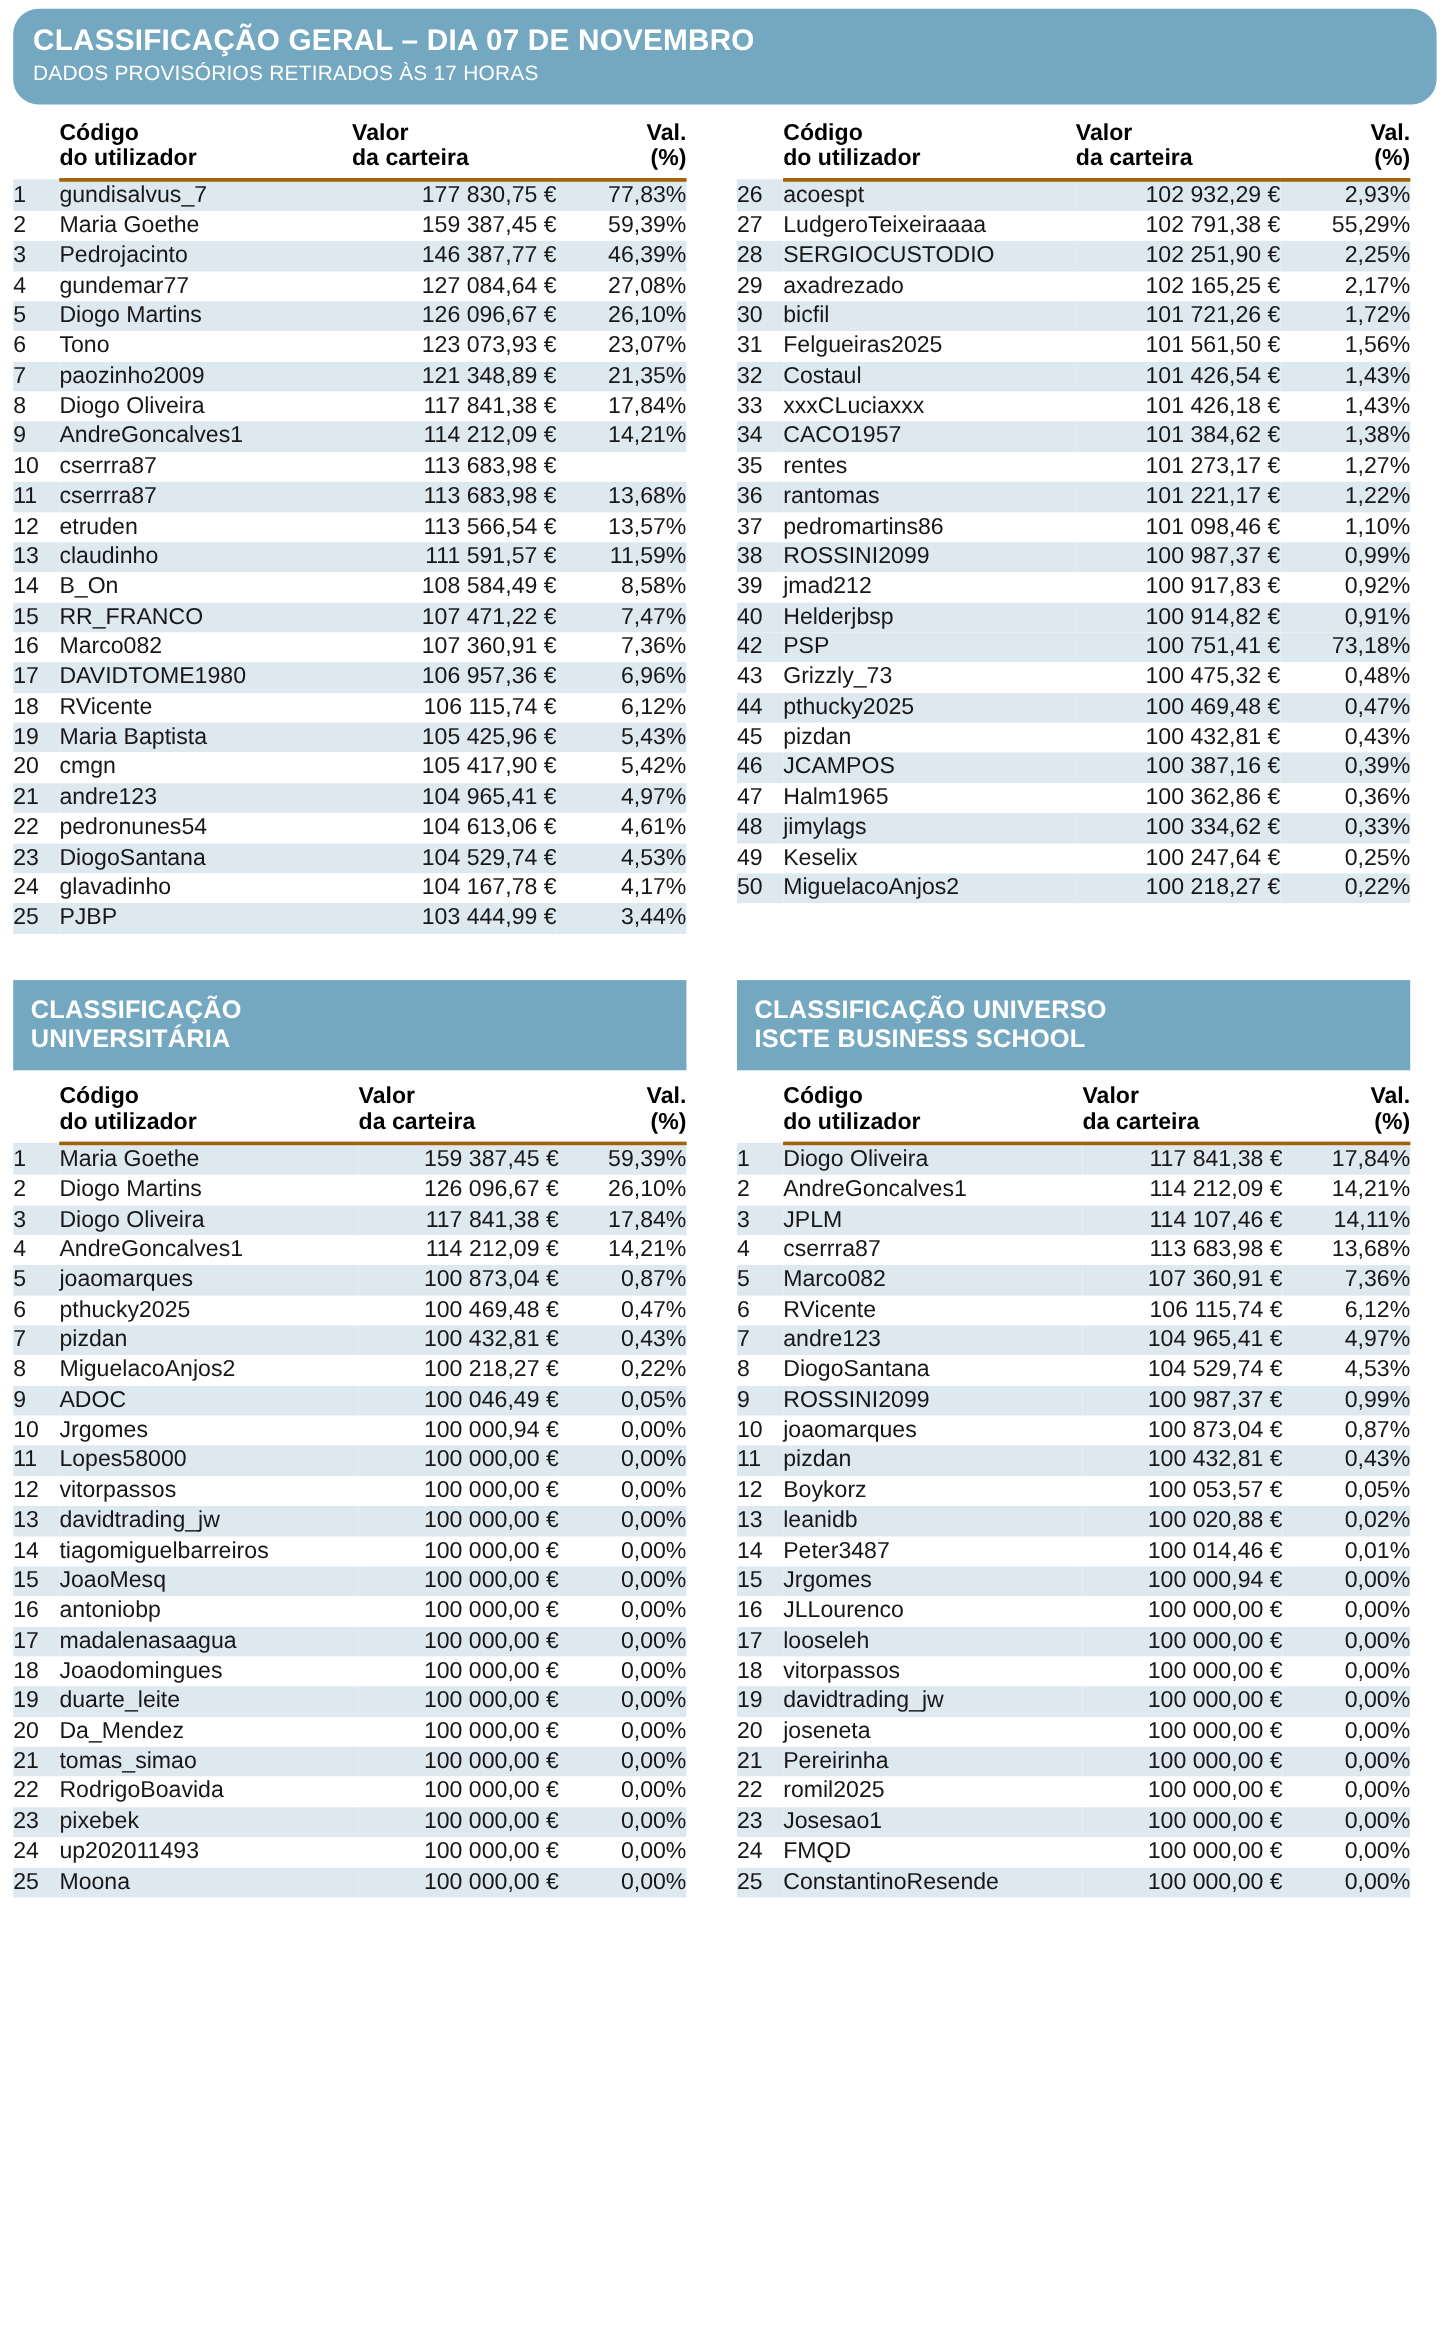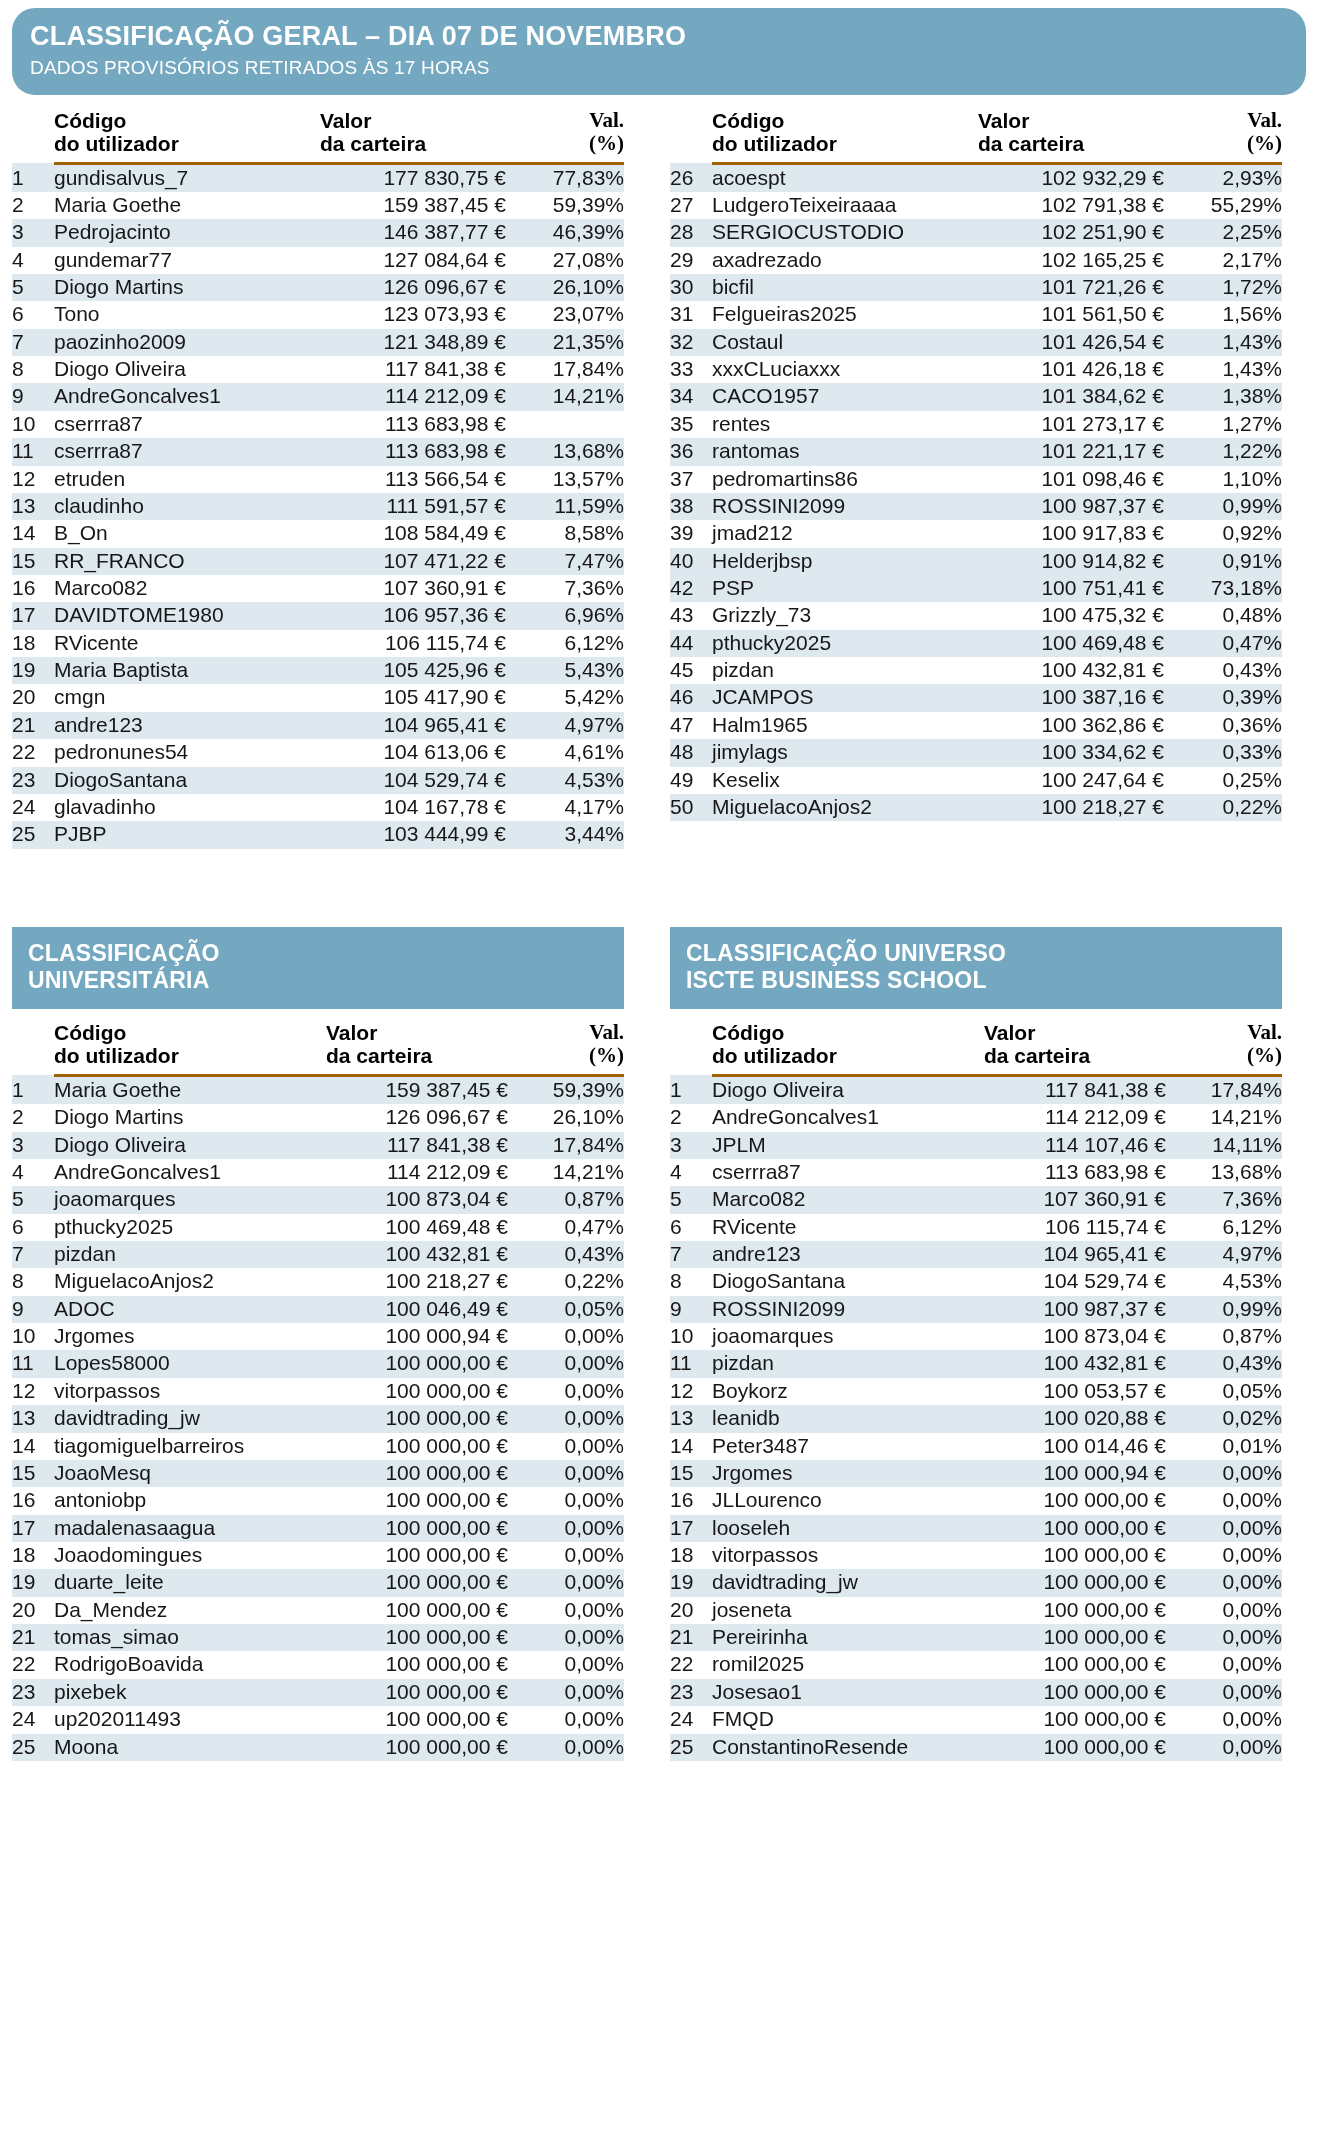--- a/index.html
+++ b/index.html
@@ -69,21 +69,21 @@
     font-weight: bold;
     color: #000000;
     padding: 0 0 6px 0;
     vertical-align: bottom;
     line-height: 1.12;
     border-bottom: 3px solid #a16207;
   }
   table.rank thead th.h-rank { border-bottom-color: transparent; }
   th.h-name { text-align: left; padding-left: 4px; }
   th.h-val  { text-align: left; }
-  th.h-pct  { text-align: right; font-family: Liberation Serif, serif; }
+  th.h-pct  { text-align: right; }
   .hdr-l1, .hdr-l2 { display: block; white-space: nowrap; }
 
   table.rank tbody td {
     font-size: 21px;
     line-height: 1.16;
     padding: 1px 0 2px 0;
     white-space: nowrap;
     color: #171717;
   }
   td.t-rank { text-align: left;  padding-left: 6px; }
@@ -92,21 +92,21 @@
   td.t-pct  { text-align: right; padding-right: 2px; }
   tbody tr.odd td { background: #dde9ef; }
   tbody tr.even td { background: #ffffff; }
 
   
   .bottom-cols {
     display: flex;
     gap: 46px;
     margin-top: 42px;
   }
-  .bottom-col { width: 612px; margin-top: 36px; }
+  .bottom-col { width: 612px; }
   .sub-banner {
     background: #74a8c0;
     color: #ffffff;
     padding: 13px 16px 15px 16px;
     min-height: 78px;
     box-sizing: border-box;
   }
   .sub-banner-line {
     display: block;
     font-size: 23px;

